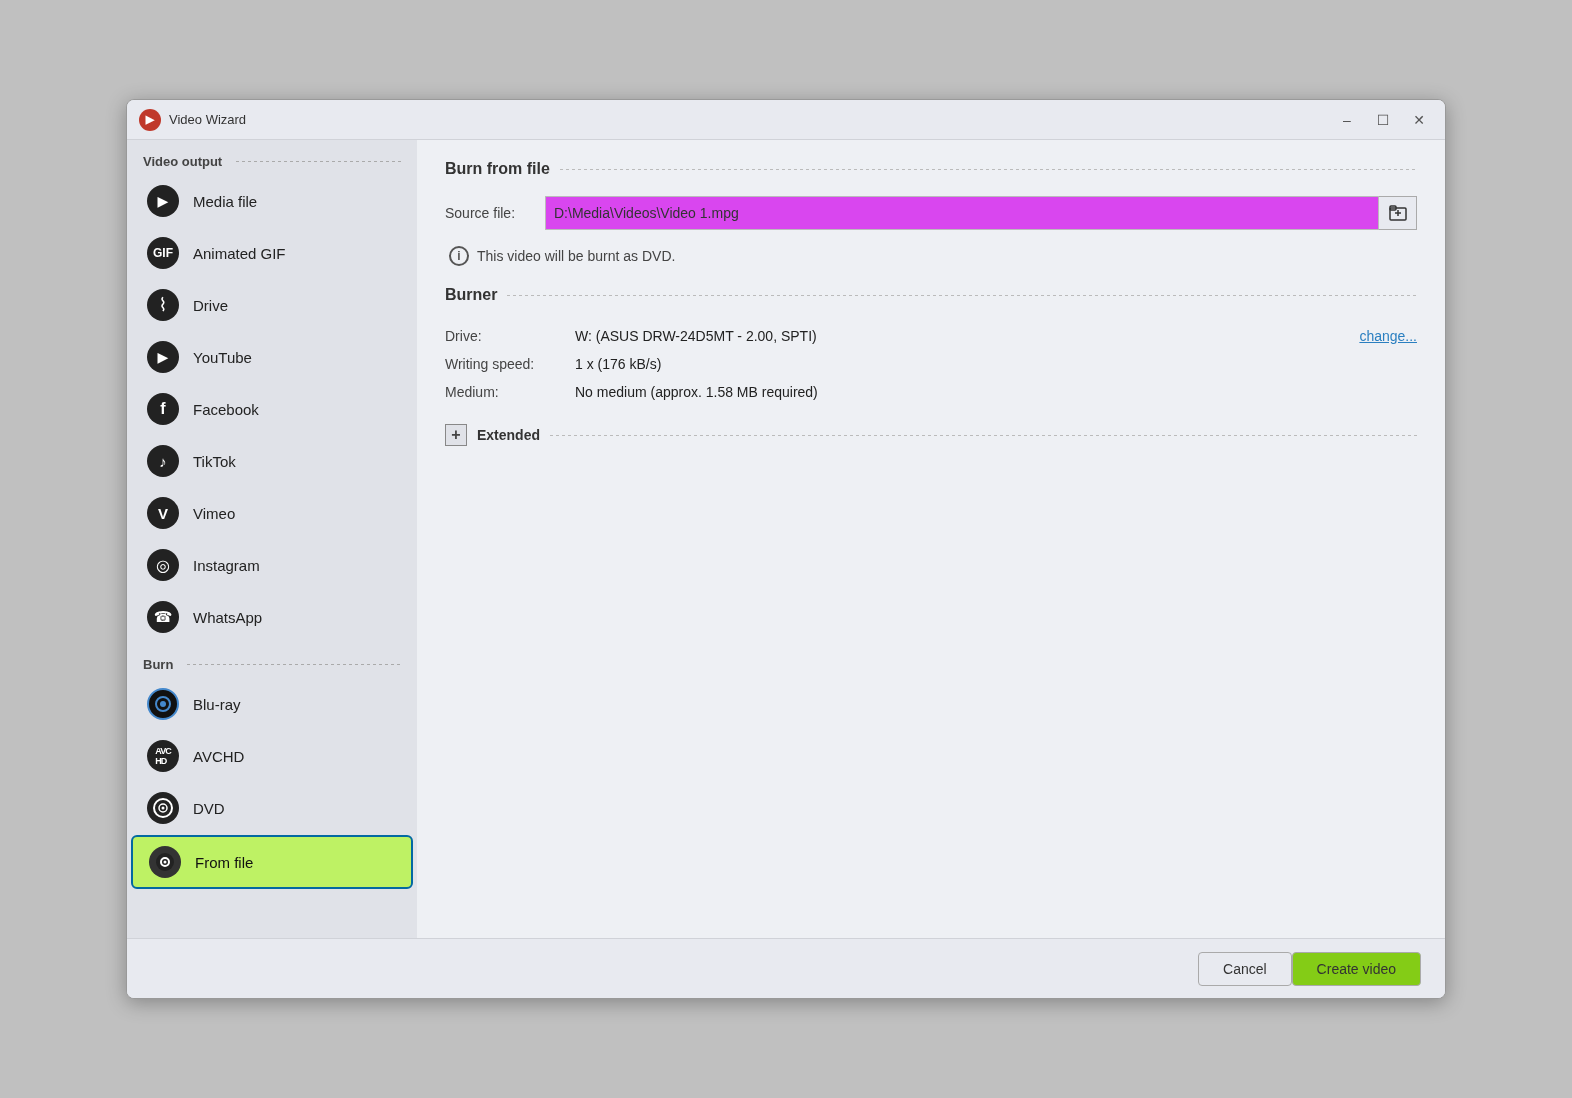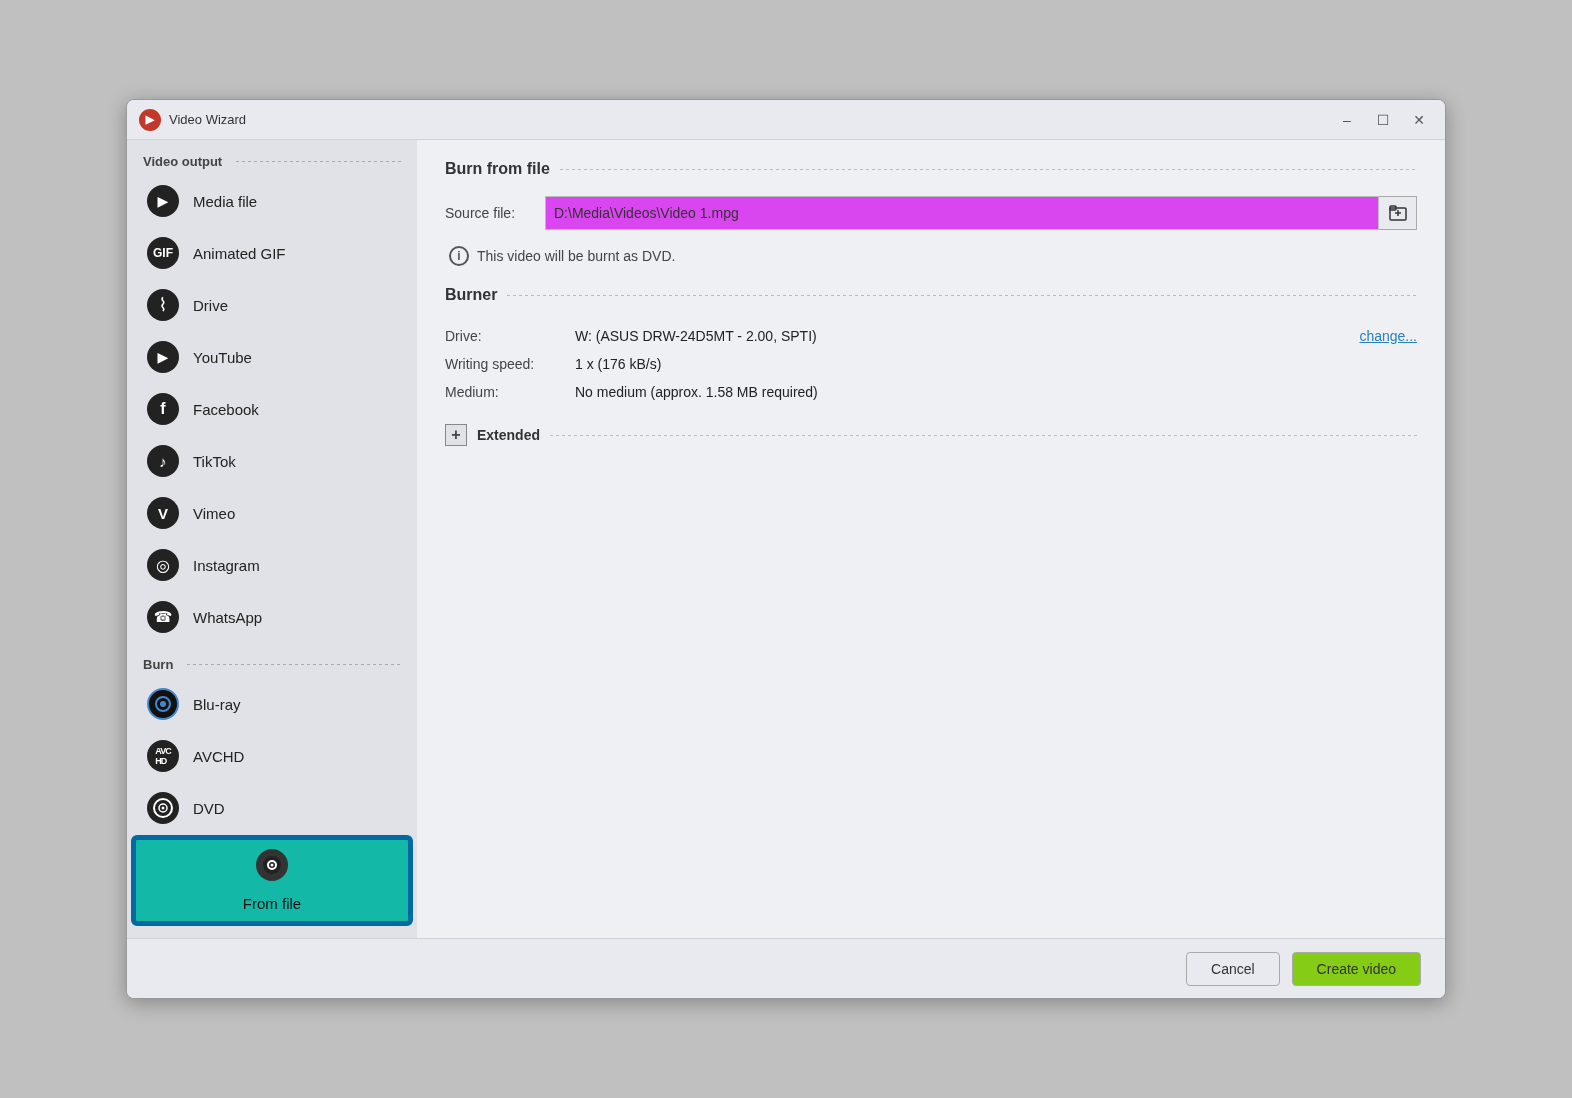--- a/index.html
+++ b/index.html
@@ -105,25 +105,24 @@
       align-items: center;
       gap: 14px;
       padding: 9px 16px;
       cursor: pointer;
       border-radius: 4px;
       margin: 1px 4px;
       color: #222;
       font-size: 15px;
     }
     .sidebar-item.active {
-      background: #14b8a6;
-      border: 5px solid #0369a1;
+      background: #bef264;
+      border: 2px solid #0369a1;
       border-radius: 6px;
       color: #111;
-      flex-direction: column;
     }
     .sidebar-icon {
       width: 32px;
       height: 32px;
       border-radius: 50%;
       background: #222;
       display: flex;
       align-items: center;
       justify-content: center;
       color: white;
@@ -270,21 +269,20 @@
 
     
     .bottom-bar {
       height: 60px;
       background: #e8eaf0;
       border-top: 1px solid #d0d2d8;
       display: flex;
       align-items: center;
       justify-content: flex-end;
       padding: 0 24px;
-      gap: 12px;
       flex-shrink: 0;
     }
     .bottom-btn {
       padding: 8px 24px;
       font-size: 14px;
       border: 1px solid #aaa;
       background: #e8eaf0;
       border-radius: 4px;
       cursor: pointer;
       color: #333;

